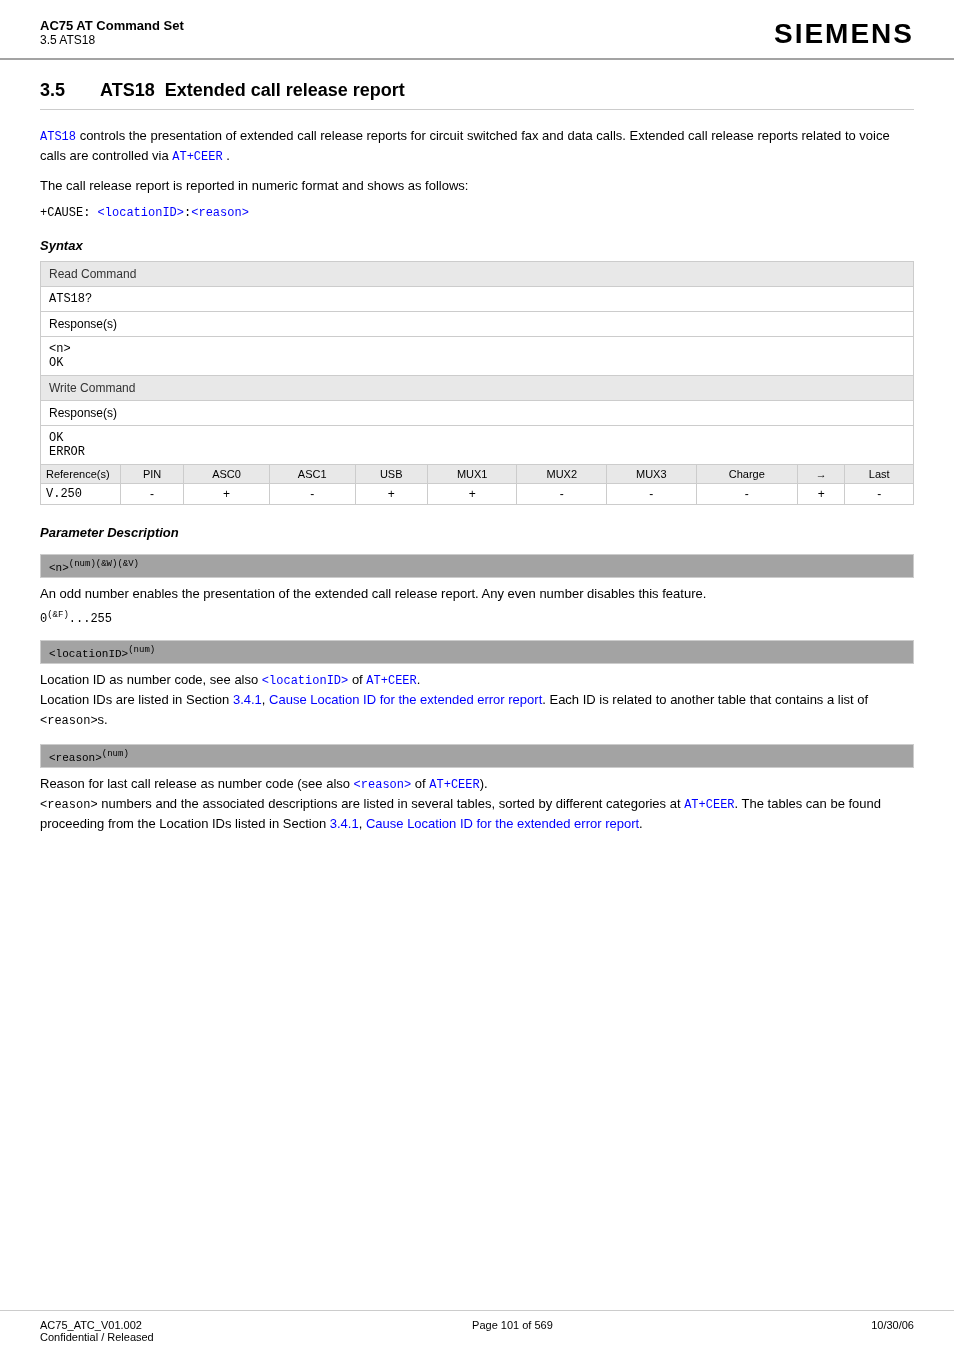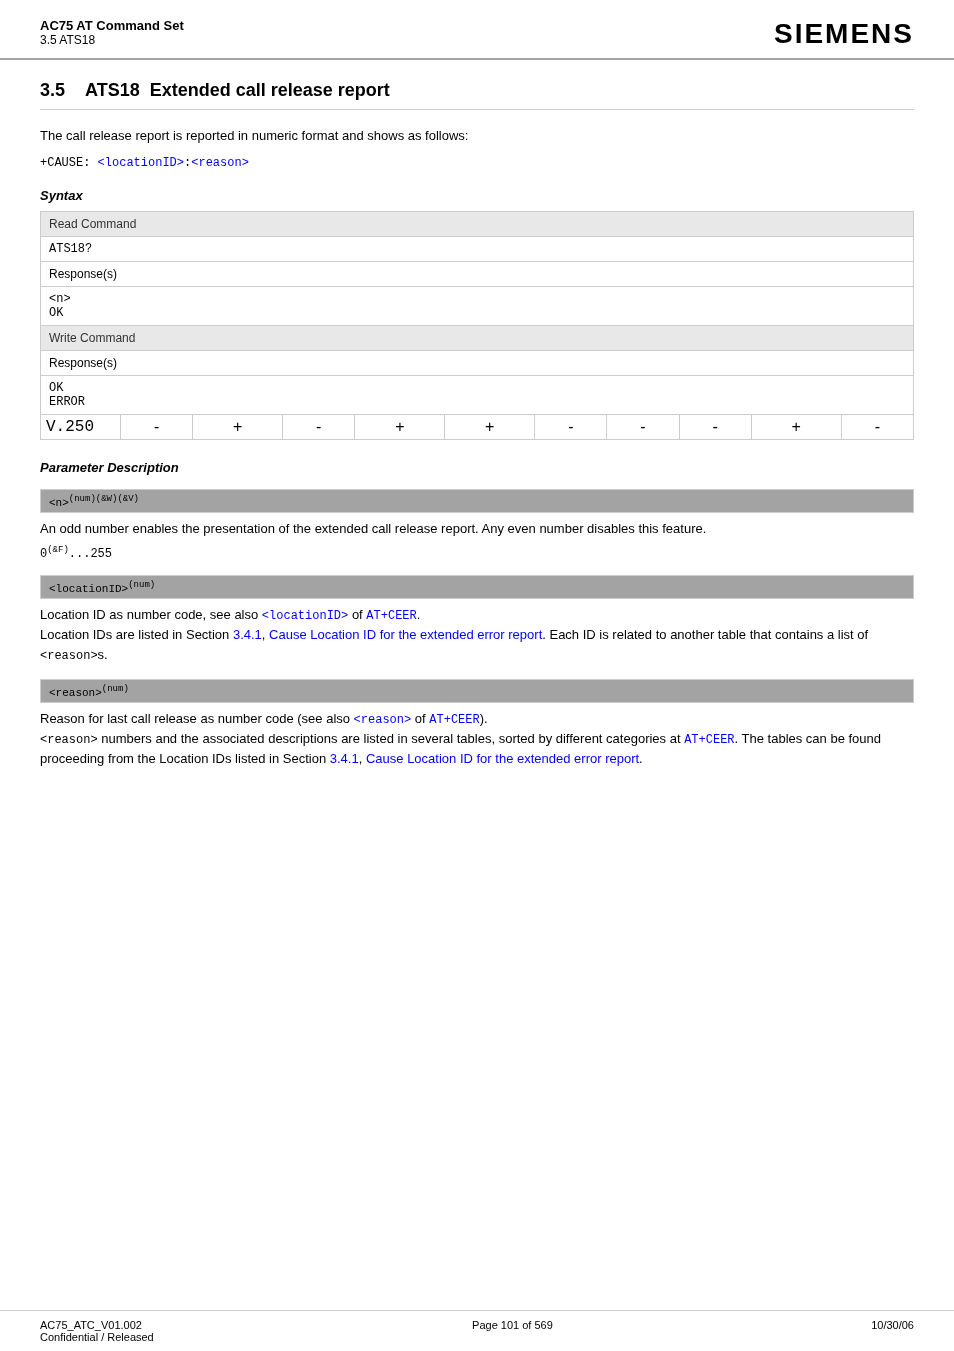--- a/index.html
+++ b/index.html
@@ -50,21 +50,21 @@
 
     
     .content {
       padding: 20px 40px 60px 40px;
     }
 
     
     .section-heading {
       display: flex;
       align-items: baseline;
-      gap: 20px;
+      gap: 35px;
       margin-bottom: 16px;
       border-bottom: 1px solid #ccc;
       padding-bottom: 8px;
     }
     .section-number {
       font-size: 18px;
       font-weight: bold;
     }
     .section-title {
       font-size: 18px;
@@ -134,21 +134,21 @@
     }
     .syntax-table .ref-header td {
       background: #e8e8e8;
       font-size: 11px;
       text-align: center;
       padding: 3px 5px;
     }
     .syntax-table .ref-value td {
       background: #fff;
       text-align: center;
-      font-size: 16px;
+      font-size: 12px;
       padding: 3px 5px;
     }
     .ref-first-col {
       width: 80px;
       text-align: left !important;
       font-family: 'Courier New', Courier, monospace;
       font-size: 12px;
     }
     .ref-header-first {
       text-align: left !important;
@@ -218,20 +218,26 @@
 
   <div class="content">
 
     <div class="section-heading">
       <span class="section-number">3.5</span>
       <span class="section-title">
         <span>ATS18</span>&nbsp;&nbsp;<span>Extended call release report</span>
       </span>
     </div>
 
+    <p class="body-text">
+      <a class="link-blue mono" href="#">ATS18</a>
+      <span> controls the presentation of extended call release reports for circuit switched fax and data calls. Extended call release reports related to voice calls are controlled via </span>
+      <a class="link-blue mono" href="#">AT+CEER</a>
+      <span>.</span>
+    </p>
 
     <p class="body-text">The call release report is reported in numeric format and shows as follows:</p>
 
     <div class="code-line">
       <span>+CAUSE: </span><a class="link-blue" href="#">&lt;locationID&gt;</a><span>:</span><a class="link-blue" href="#">&lt;reason&gt;</a>
     </div>
 
 
     <div class="subsection-heading">Syntax</div>
 
@@ -266,20 +272,33 @@
         <td colspan="11">Response(s)</td>
       </tr>
 
       <tr class="content-row">
         <td colspan="11">
           <span>OK</span><br>
           <span>ERROR</span>
         </td>
       </tr>
 
+      <tr class="ref-header">
+        <td class="ref-header-first">Reference(s)</td>
+        <td>PIN</td>
+        <td>ASC0</td>
+        <td>ASC1</td>
+        <td>USB</td>
+        <td>MUX1</td>
+        <td>MUX2</td>
+        <td>MUX3</td>
+        <td>Charge</td>
+        <td>→</td>
+        <td>Last</td>
+      </tr>
 
       <tr class="ref-value">
         <td class="ref-first-col">V.250</td>
         <td>-</td>
         <td>+</td>
         <td>-</td>
         <td>+</td>
         <td>+</td>
         <td>-</td>
         <td>-</td>

